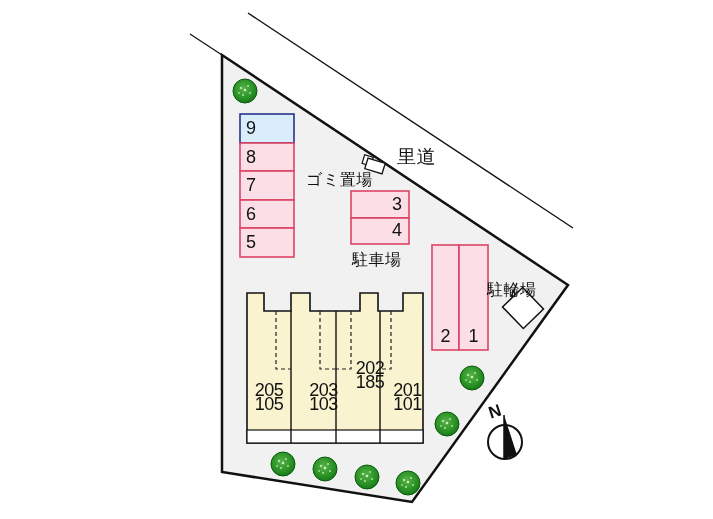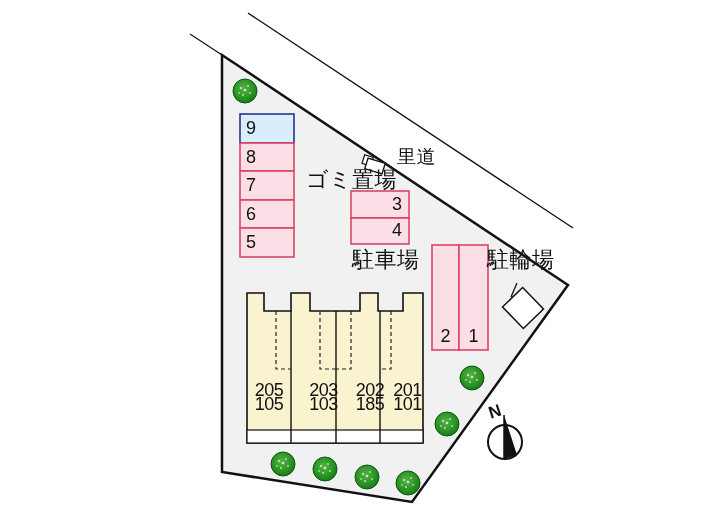--- a/index.html
+++ b/index.html
@@ -11,21 +11,21 @@
     font-family:"DejaVu Sans","Liberation Sans",sans-serif;
     color:#111;
   }
   #plan-svg{position:absolute;left:0;top:0;}
   .lbl{
     position:absolute;
     white-space:nowrap;
     color:#111;
     font-family:Liberation Sans, sans-serif;
   }
-  .jp{font-size:22px;line-height:19px;letter-spacing:0.5px;}
+  .jp{font-size:16px;line-height:19px;letter-spacing:0.5px;}
   .num{
     font-family:"Liberation Sans","DejaVu Sans",sans-serif;
     font-size:18px;line-height:19px;font-weight:500;
   }
   .room{
     position:absolute;
     text-align:center;
     font-family:"Liberation Sans","DejaVu Sans",sans-serif;
     font-size:18px;line-height:14px;
     letter-spacing:-0.5px;
@@ -128,21 +128,21 @@
     <g>
       <circle cx="505" cy="442" r="17" fill="#fff" stroke="#111" stroke-width="2"></circle>
       <path d="M504,415 L517,455 L504,459 Z" fill="#111"></path>
       <line x1="504" y1="415" x2="504" y2="459" stroke="#111" stroke-width="1.5"></line>
     </g>
   </svg>
 
   <div class="lbl jp" style="left:397px;top:147px;font-size:19px;">里道</div>
   <div class="lbl jp" style="left:306px;top:170px;">ゴミ置場</div>
   <div class="lbl jp" style="left:352px;top:250px;">駐車場</div>
-  <div class="lbl jp" style="left:487px;top:250px;">駐輪場</div>
+  <div class="lbl jp" style="left:487px;top:280px;">駐輪場</div>
 
   <div class="lbl num" style="left:246px;top:119px;">9</div>
   <div class="lbl num" style="left:246px;top:148px;">8</div>
   <div class="lbl num" style="left:246px;top:176px;">7</div>
   <div class="lbl num" style="left:246px;top:205px;">6</div>
   <div class="lbl num" style="left:246px;top:233px;">5</div>
 
   <div class="lbl num" style="left:351px;top:195px;width:51px;text-align:right;">3</div>
   <div class="lbl num" style="left:351px;top:221px;width:51px;text-align:right;">4</div>
 
@@ -150,21 +150,21 @@
   <div class="lbl num" style="left:459px;top:327px;width:29px;text-align:center;">1</div>
 
   <div class="room" style="left:247px;top:383px;width:44px;">
     <span>205</span><br>
     <span>105</span>
   </div>
   <div class="room" style="left:291px;top:383px;width:65px;">
     <span>203</span><br>
     <span>103</span>
   </div>
-  <div class="room" style="left:336px;top:383px;width:68px;">
+  <div class="room" style="left:336px;top:361px;width:68px;">
     <span>202</span><br>
     <span>185</span>
   </div>
   <div class="room" style="left:380px;top:383px;width:55px;">
     <span>201</span><br>
     <span>101</span>
   </div>
 
   <div class="lbl north" style="left:489px;top:402px;">N</div>
 

